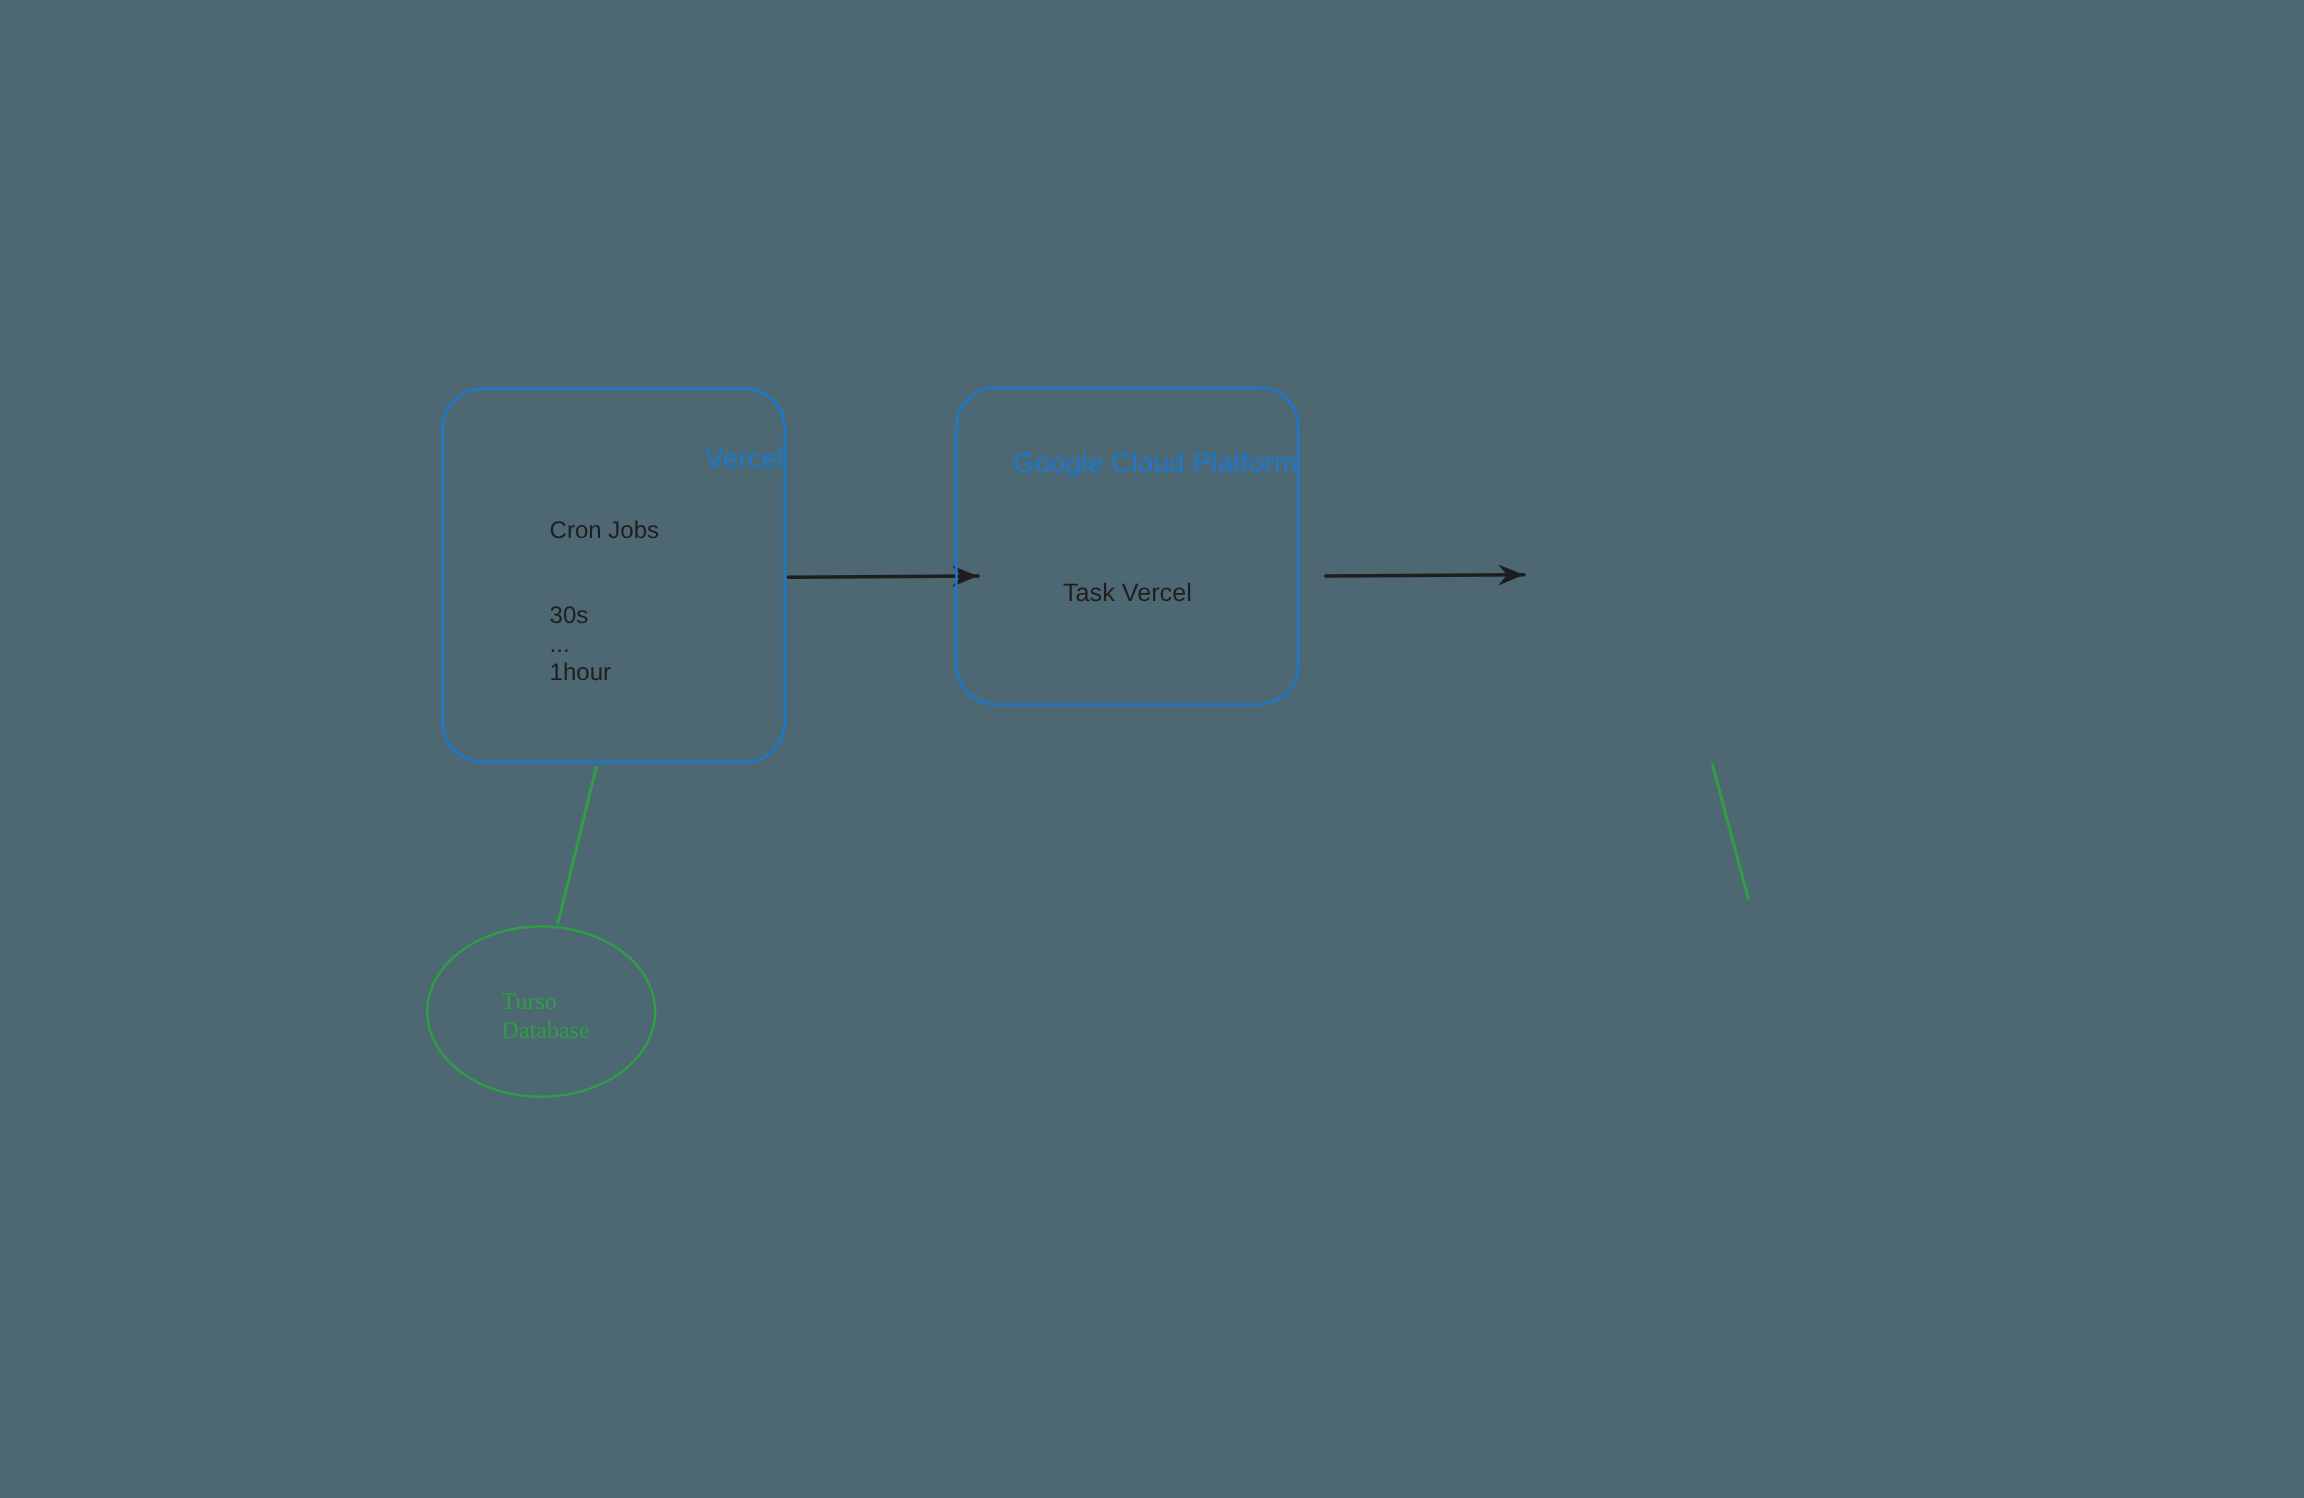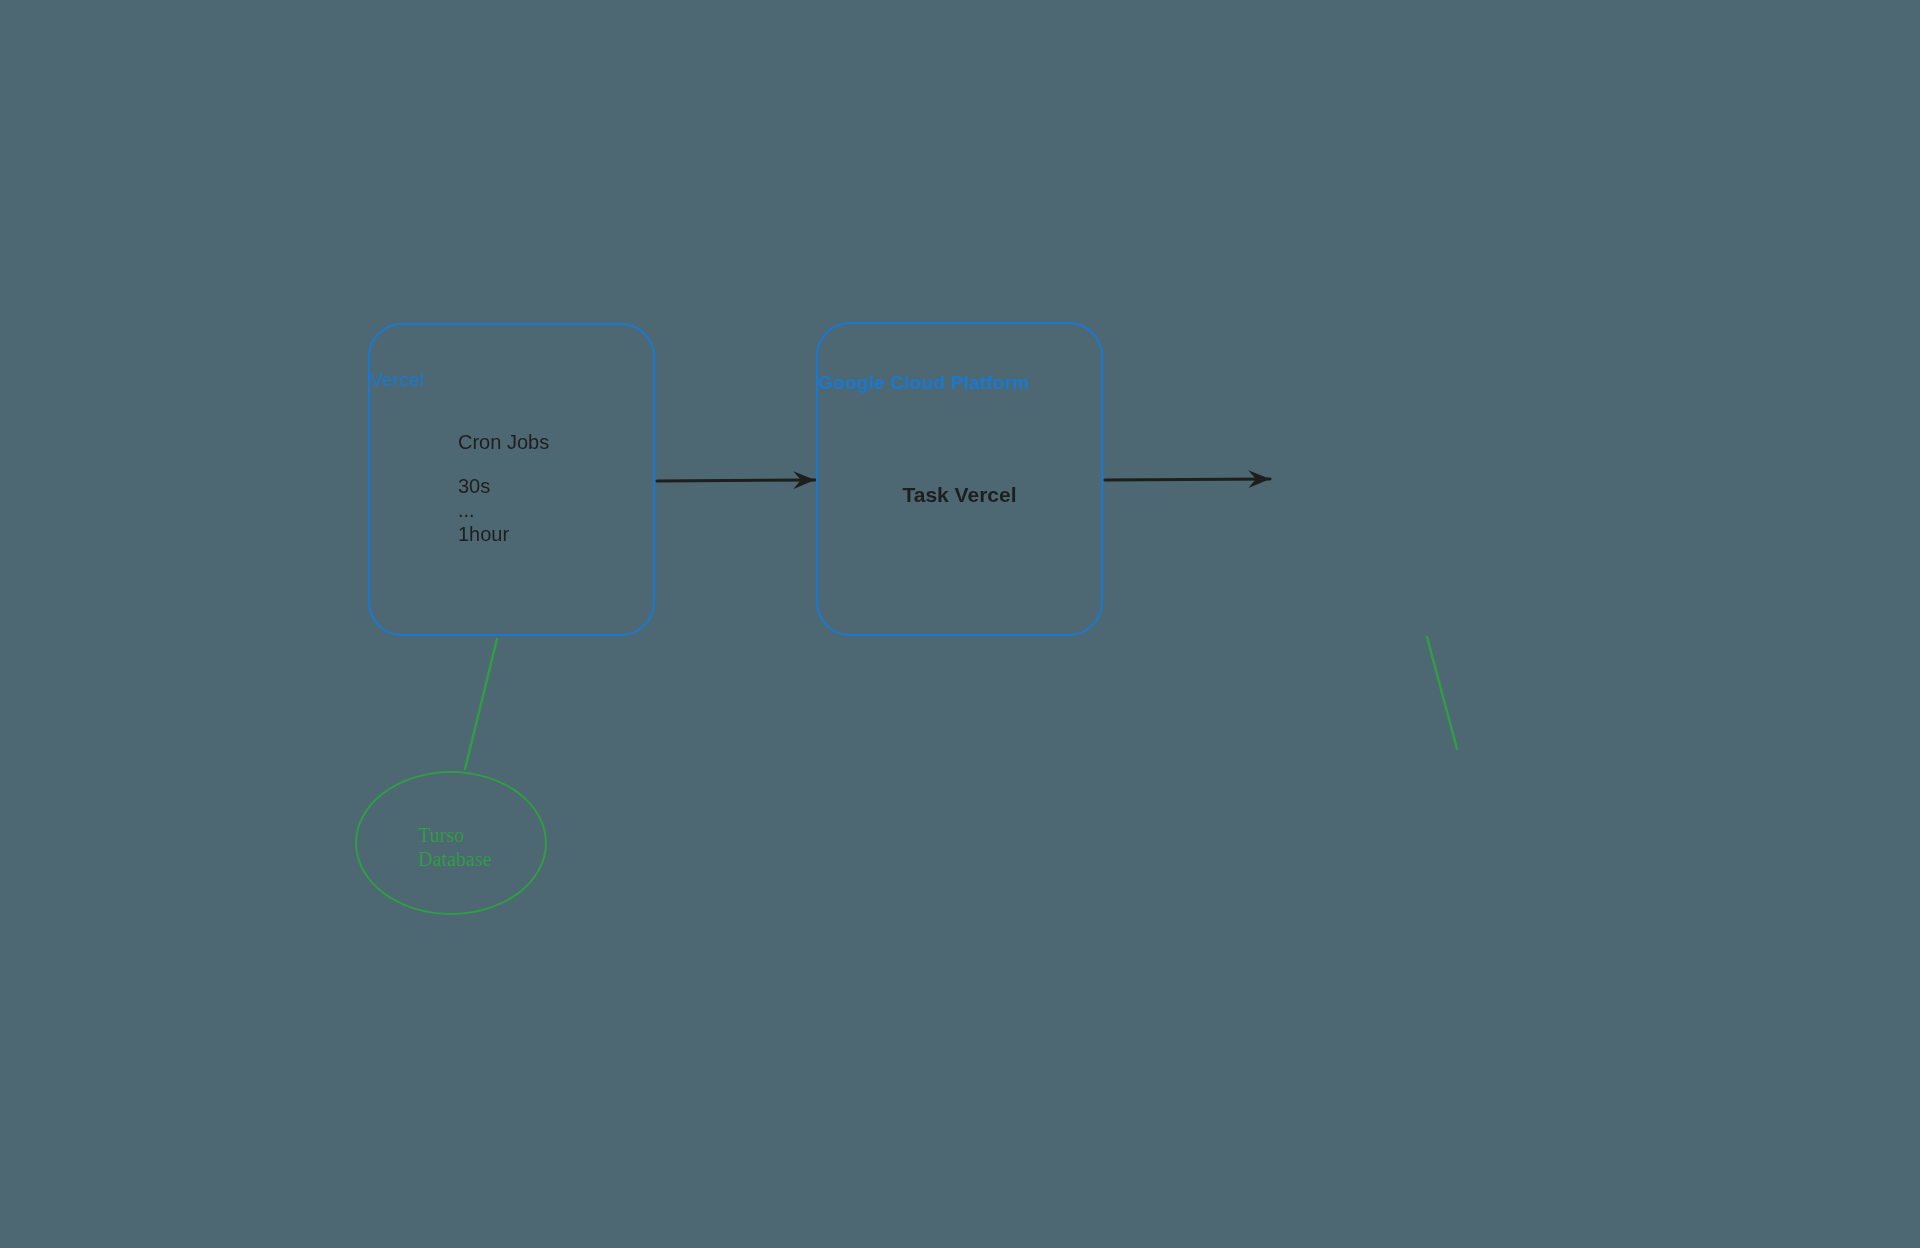--- a/index.html
+++ b/index.html
@@ -26,37 +26,38 @@
     border: 2.5px solid var(--green, #2f9e44);
     border-radius: 50%;
     background: transparent;
     box-sizing: border-box;
     font-family: Liberation Serif, serif;
   }
   .box-title {
     position: absolute;
     left: 0;
     width: 100%;
-    text-align: left;
-    font-size: 19px;
+    text-align: right;
+    font-size: 23px;
     color: var(--blue, #1879d2);
     letter-spacing: 0.2px;
   }
   .ink-text {
     position: absolute;
     font-size: 20px;
     color: var(--ink, #1e1e1e);
     white-space: nowrap;
   }
   .ink-list {
     position: absolute;
     font-size: 20px;
     line-height: 24px;
     color: var(--ink, #1e1e1e);
     white-space: nowrap;
+    margin-top: 27px;
   }
   .green-text {
     position: absolute;
     font-size: 20px;
     line-height: 24px;
     color: var(--green, #2f9e44);
     white-space: nowrap;
   }
   #connector-layer {
     position: absolute;
@@ -99,21 +100,21 @@
   <div class="node-box" style="left:368px; top:323px; width:287px; height:313px;">
     <div class="box-title" style="top:44px;">Vercel</div>
     <div class="ink-text" style="left:88px; top:106px;">Cron Jobs</div>
     <div class="ink-list" style="left:88px; top:149px;">
       <div>30s</div>
       <div>...</div>
       <div>1hour</div>
     </div>
   </div>
 
-  <div class="node-box" style="left:816px; top:322px; width:287px; height:314px;font-weight:bold;">
+  <div class="node-box" style="left:796px; top:322px; width:287px; height:266px;">
     <div class="box-title" style="top:48px;">Google Cloud Platform</div>
     <div class="ink-text" style="left:0; width:100%; text-align:center; top:159px; font-size:21px;">Task Vercel</div>
   </div>
 
 
   <div class="node-ellipse" style="left:355px; top:771px; width:192px; height:144px;">
     <div class="green-text" style="left:61px; top:50px;">
       <div>Turso</div>
       <div>Database</div>
     </div>

